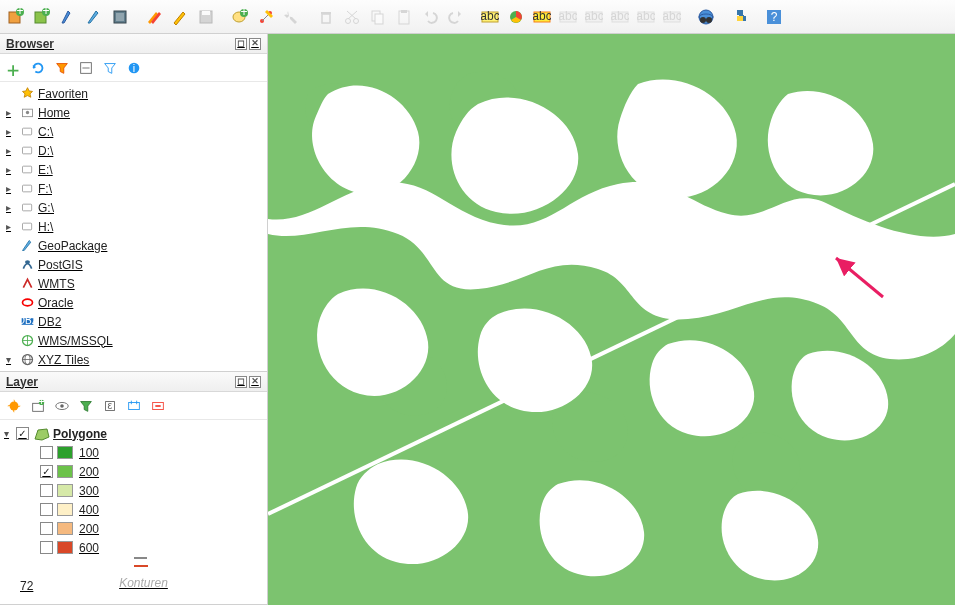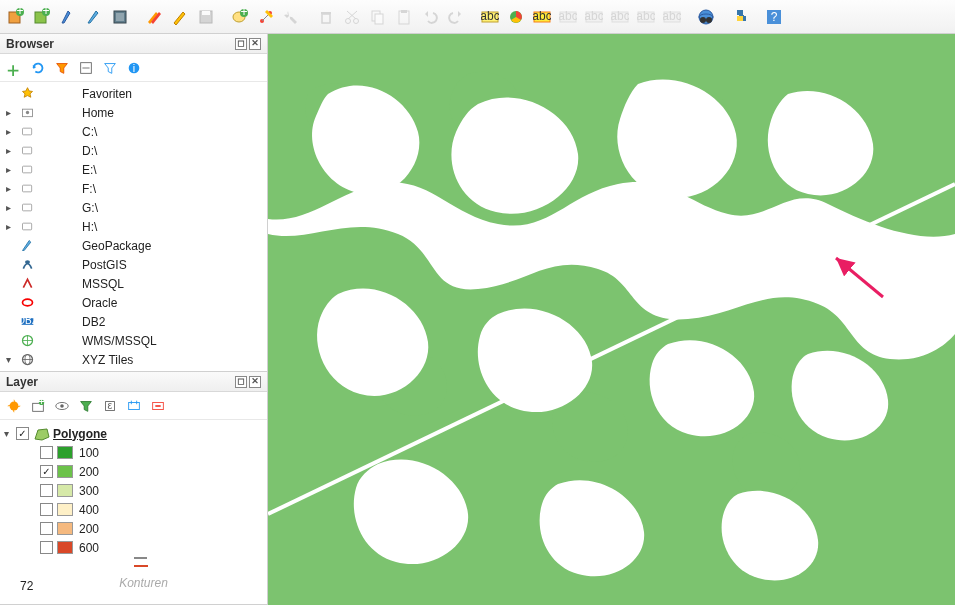--- a/index.html
+++ b/index.html
@@ -2,31 +2,31 @@
 <html><head>
 <meta charset="utf-8">
 <style>
 * { box-sizing: border-box; margin: 0; padding: 0; font-family: "Segoe UI", Tahoma, sans-serif; font-size: 12px; }
 body { width: 955px; height: 605px; background: #fff; overflow: hidden; display: flex; flex-direction: column; }
 .toolbar { height: 34px; background: linear-gradient(#fdfdfd,#f1f1f1); border-bottom: 1px solid #d0d0d0; display: flex; align-items: center; padding: 0 4px; gap: 2px; }
 .tool-btn { width: 24px; height: 24px; display: flex; align-items: center; justify-content: center; border-radius: 2px; cursor: pointer; }
 .tool-sep { width: 6px; }
 .content { flex: 1; display: flex; overflow: hidden; }
 .left-panel { width: 268px; display: flex; flex-direction: column; border-right: 1px solid #d0d0d0; background: #fff; }
-.panel { display: flex; flex-direction: column; border-bottom: 1px solid #d0d0d0; }
+.panel { display: flex; flex-direction: column; border-bottom: 1px solid #d0d0d0; text-decoration: underline; }
 .panel-header { height: 20px; background: linear-gradient(#fafafa,#efefef); border-bottom: 1px solid #d8d8d8; display: flex; align-items: center; padding: 0 6px; font-weight: bold; color: #333; }
 .panel-header .ctrl { margin-left: auto; display: flex; gap: 2px; }
 .ctrl-box { width: 12px; height: 12px; border: 1px solid #888; background: #fff; display: flex; align-items: center; justify-content: center; font-size: 9px; line-height: 1; color: #555; cursor: pointer; }
 .panel-toolbar { height: 28px; display: flex; align-items: center; padding: 0 4px; gap: 4px; border-bottom: 1px solid #e8e8e8; }
 .mini-btn { width: 20px; height: 20px; display: flex; align-items: center; justify-content: center; cursor: pointer; border-radius: 2px; }
 .browser-tree { flex: 1; overflow-y: auto; padding: 2px 0; max-height: 296px; }
 .tree-row { display: flex; align-items: center; height: 19px; padding-left: 6px; cursor: pointer; color: #222; }
 .tree-arrow { width: 12px; font-size: 10px; color: #555; }
 .tree-icon { width: 18px; display: flex; align-items: center; justify-content: center; }
-.tree-label { padding-left: 2px; margin-left: 44px; }
+.tree-label { padding-left: 2px; }
 .layer-tree { flex: 1; overflow-y: auto; padding: 4px 0; }
 .layer-row { display: flex; align-items: center; height: 19px; padding-left: 4px; cursor: pointer; color: #222; }
 .check { width: 13px; height: 13px; border: 1px solid #888; background: #fff; display: flex; align-items: center; justify-content: center; font-size: 10px; margin-right: 4px; }
 .swatch { width: 16px; height: 13px; border: 1px solid #999; margin-right: 4px; }
 .layer-name { padding-left: 2px; }
 .muted { color: #aaa; flex-direction: column; }
 .canvas { flex: 1; position: relative; background: #fff; overflow: hidden; }
 .map-svg { position: absolute; top: 0; left: 0; width: 100%; height: 100%; }
 .arrow { position: absolute; }
 </style>
@@ -356,21 +356,21 @@
             </span>
             <span class="tree-label">PostGIS</span>
           </div>
           <div class="tree-row">
             <span class="tree-arrow"></span>
             <span class="tree-icon">
               <svg width="15" height="15" viewBox="0 0 18 18">
                 <path d="M4 14 L9 4 L14 14" fill="none" stroke="#cc2927" stroke-width="2"></path>
               </svg>
             </span>
-            <span class="tree-label">MSSQL</span>
+            <span class="tree-label">WMTS</span>
           </div>
           <div class="tree-row">
             <span class="tree-arrow"></span>
             <span class="tree-icon">
               <svg width="15" height="15" viewBox="0 0 18 18">
                 <ellipse cx="9" cy="9" rx="6" ry="4" fill="none" stroke="#f80000" stroke-width="2"></ellipse>
               </svg>
             </span>
             <span class="tree-label">Oracle</span>
           </div>

